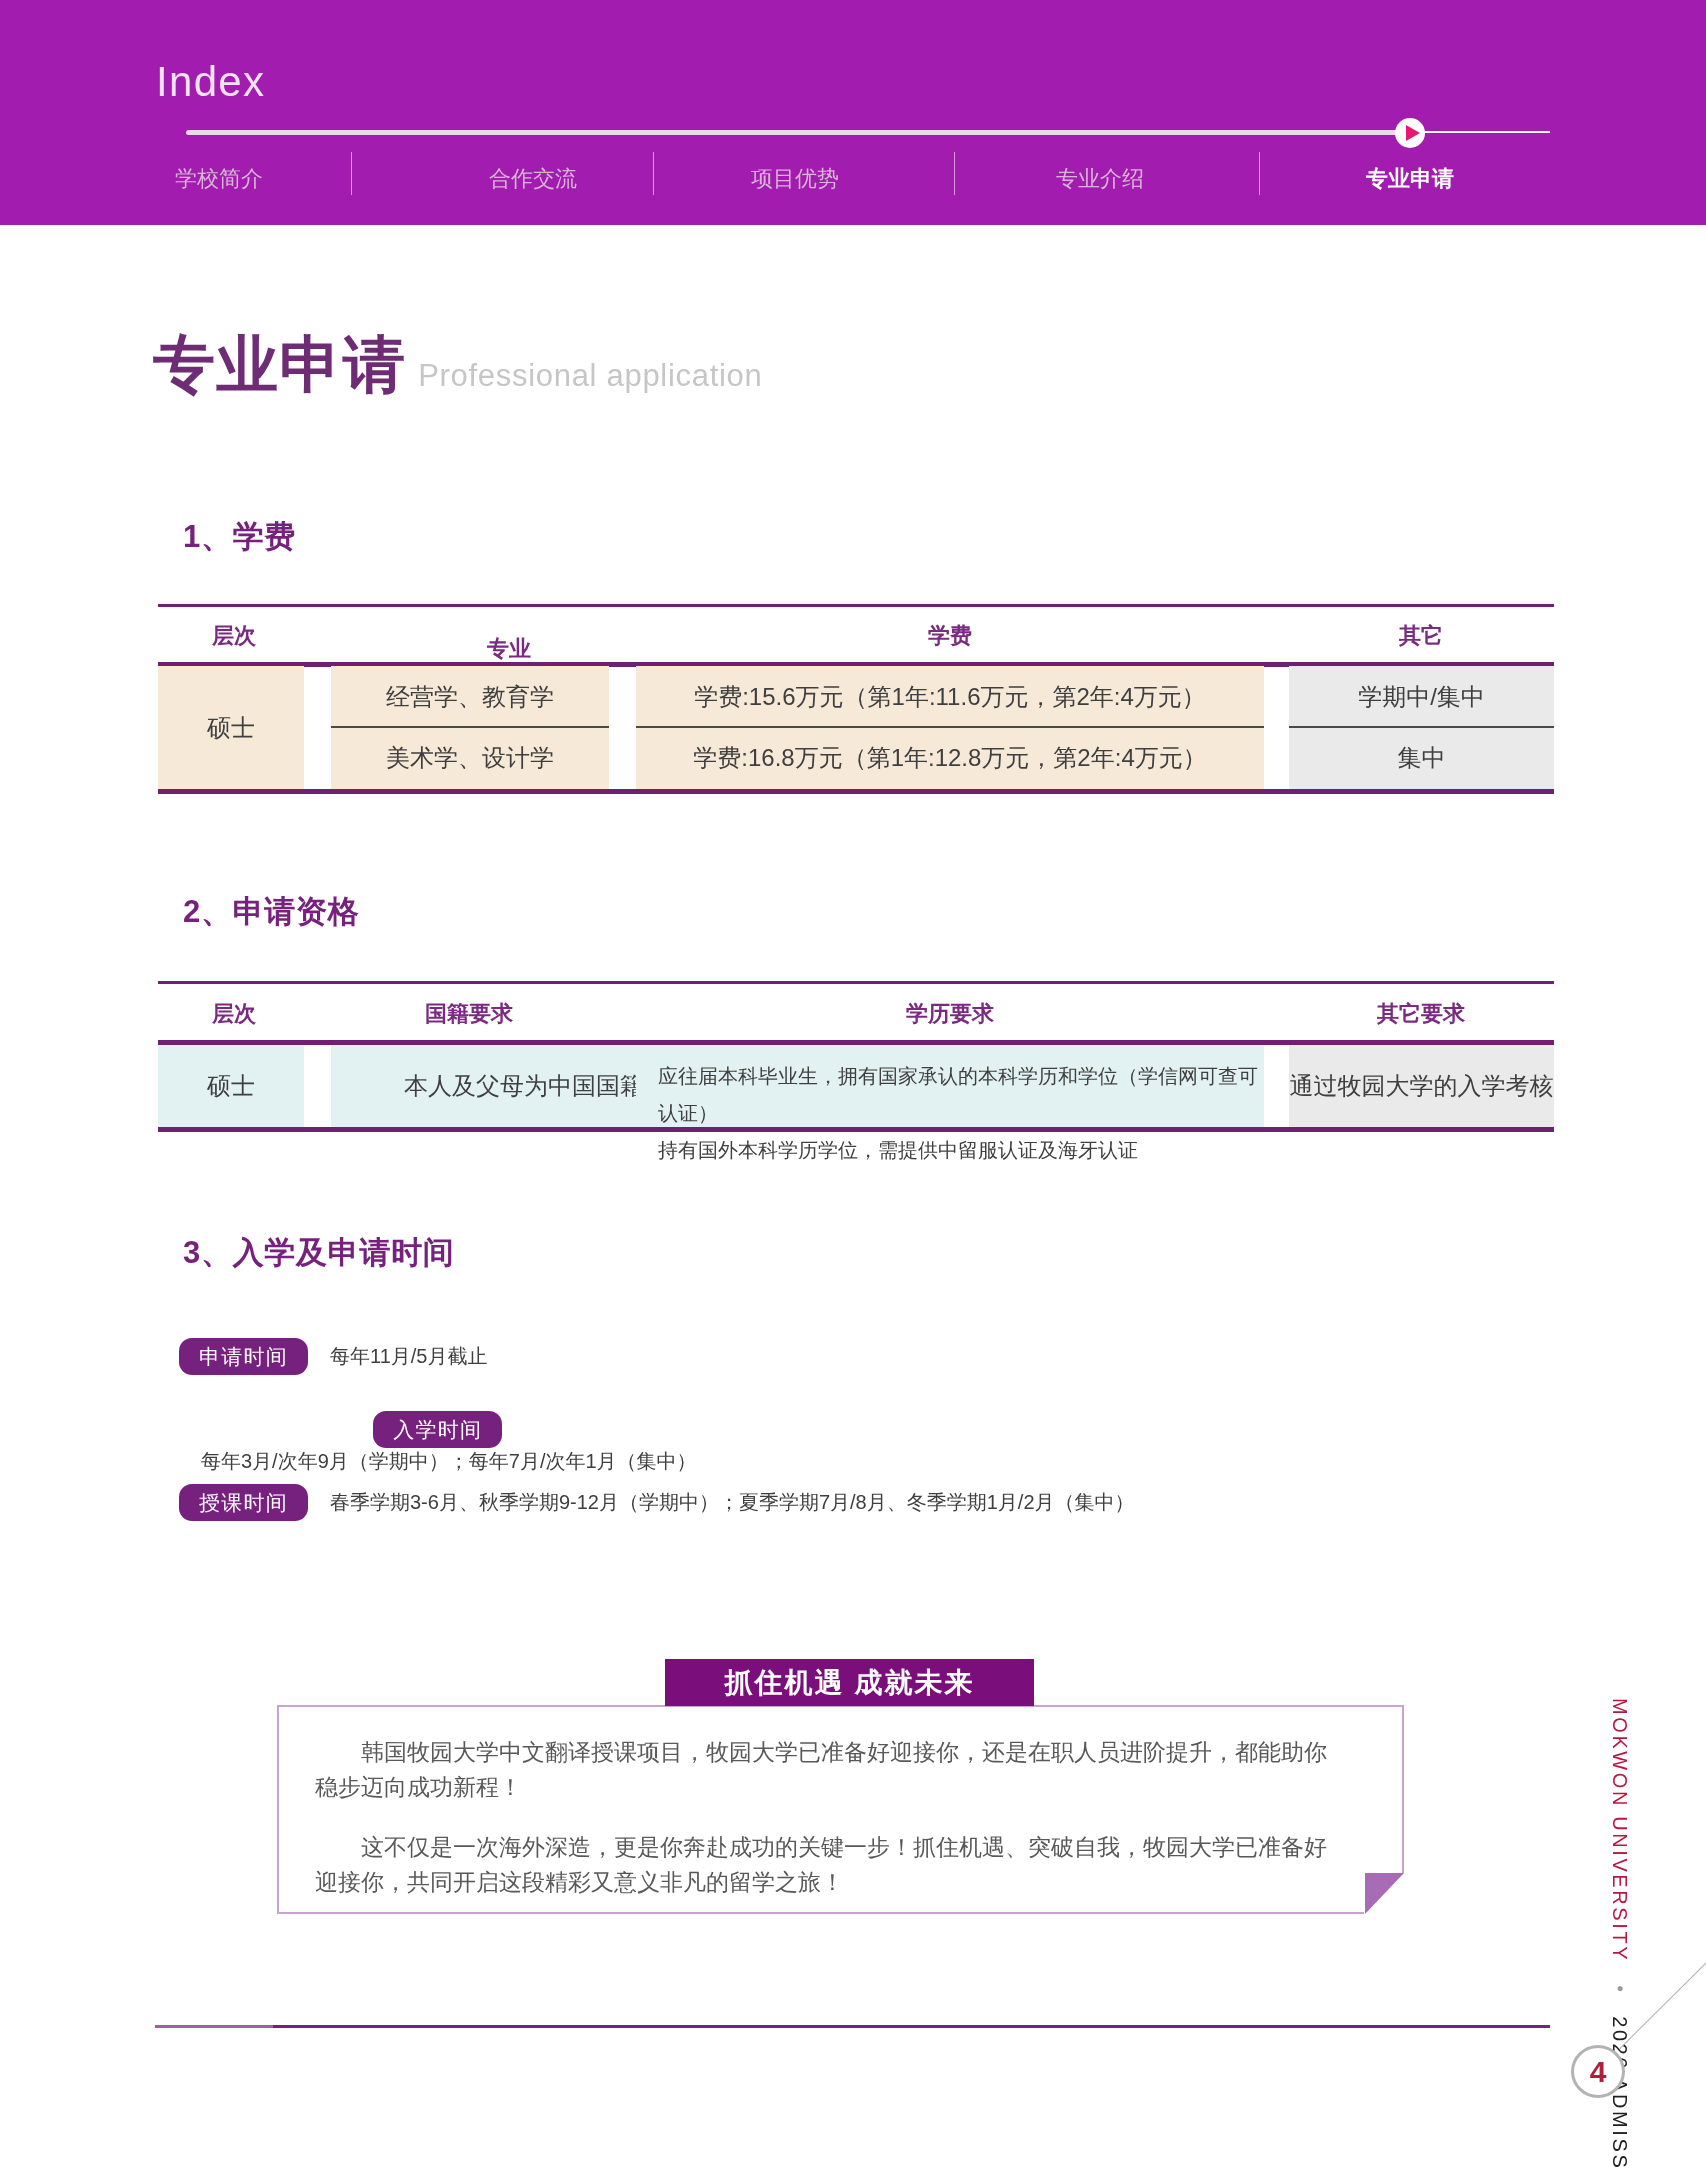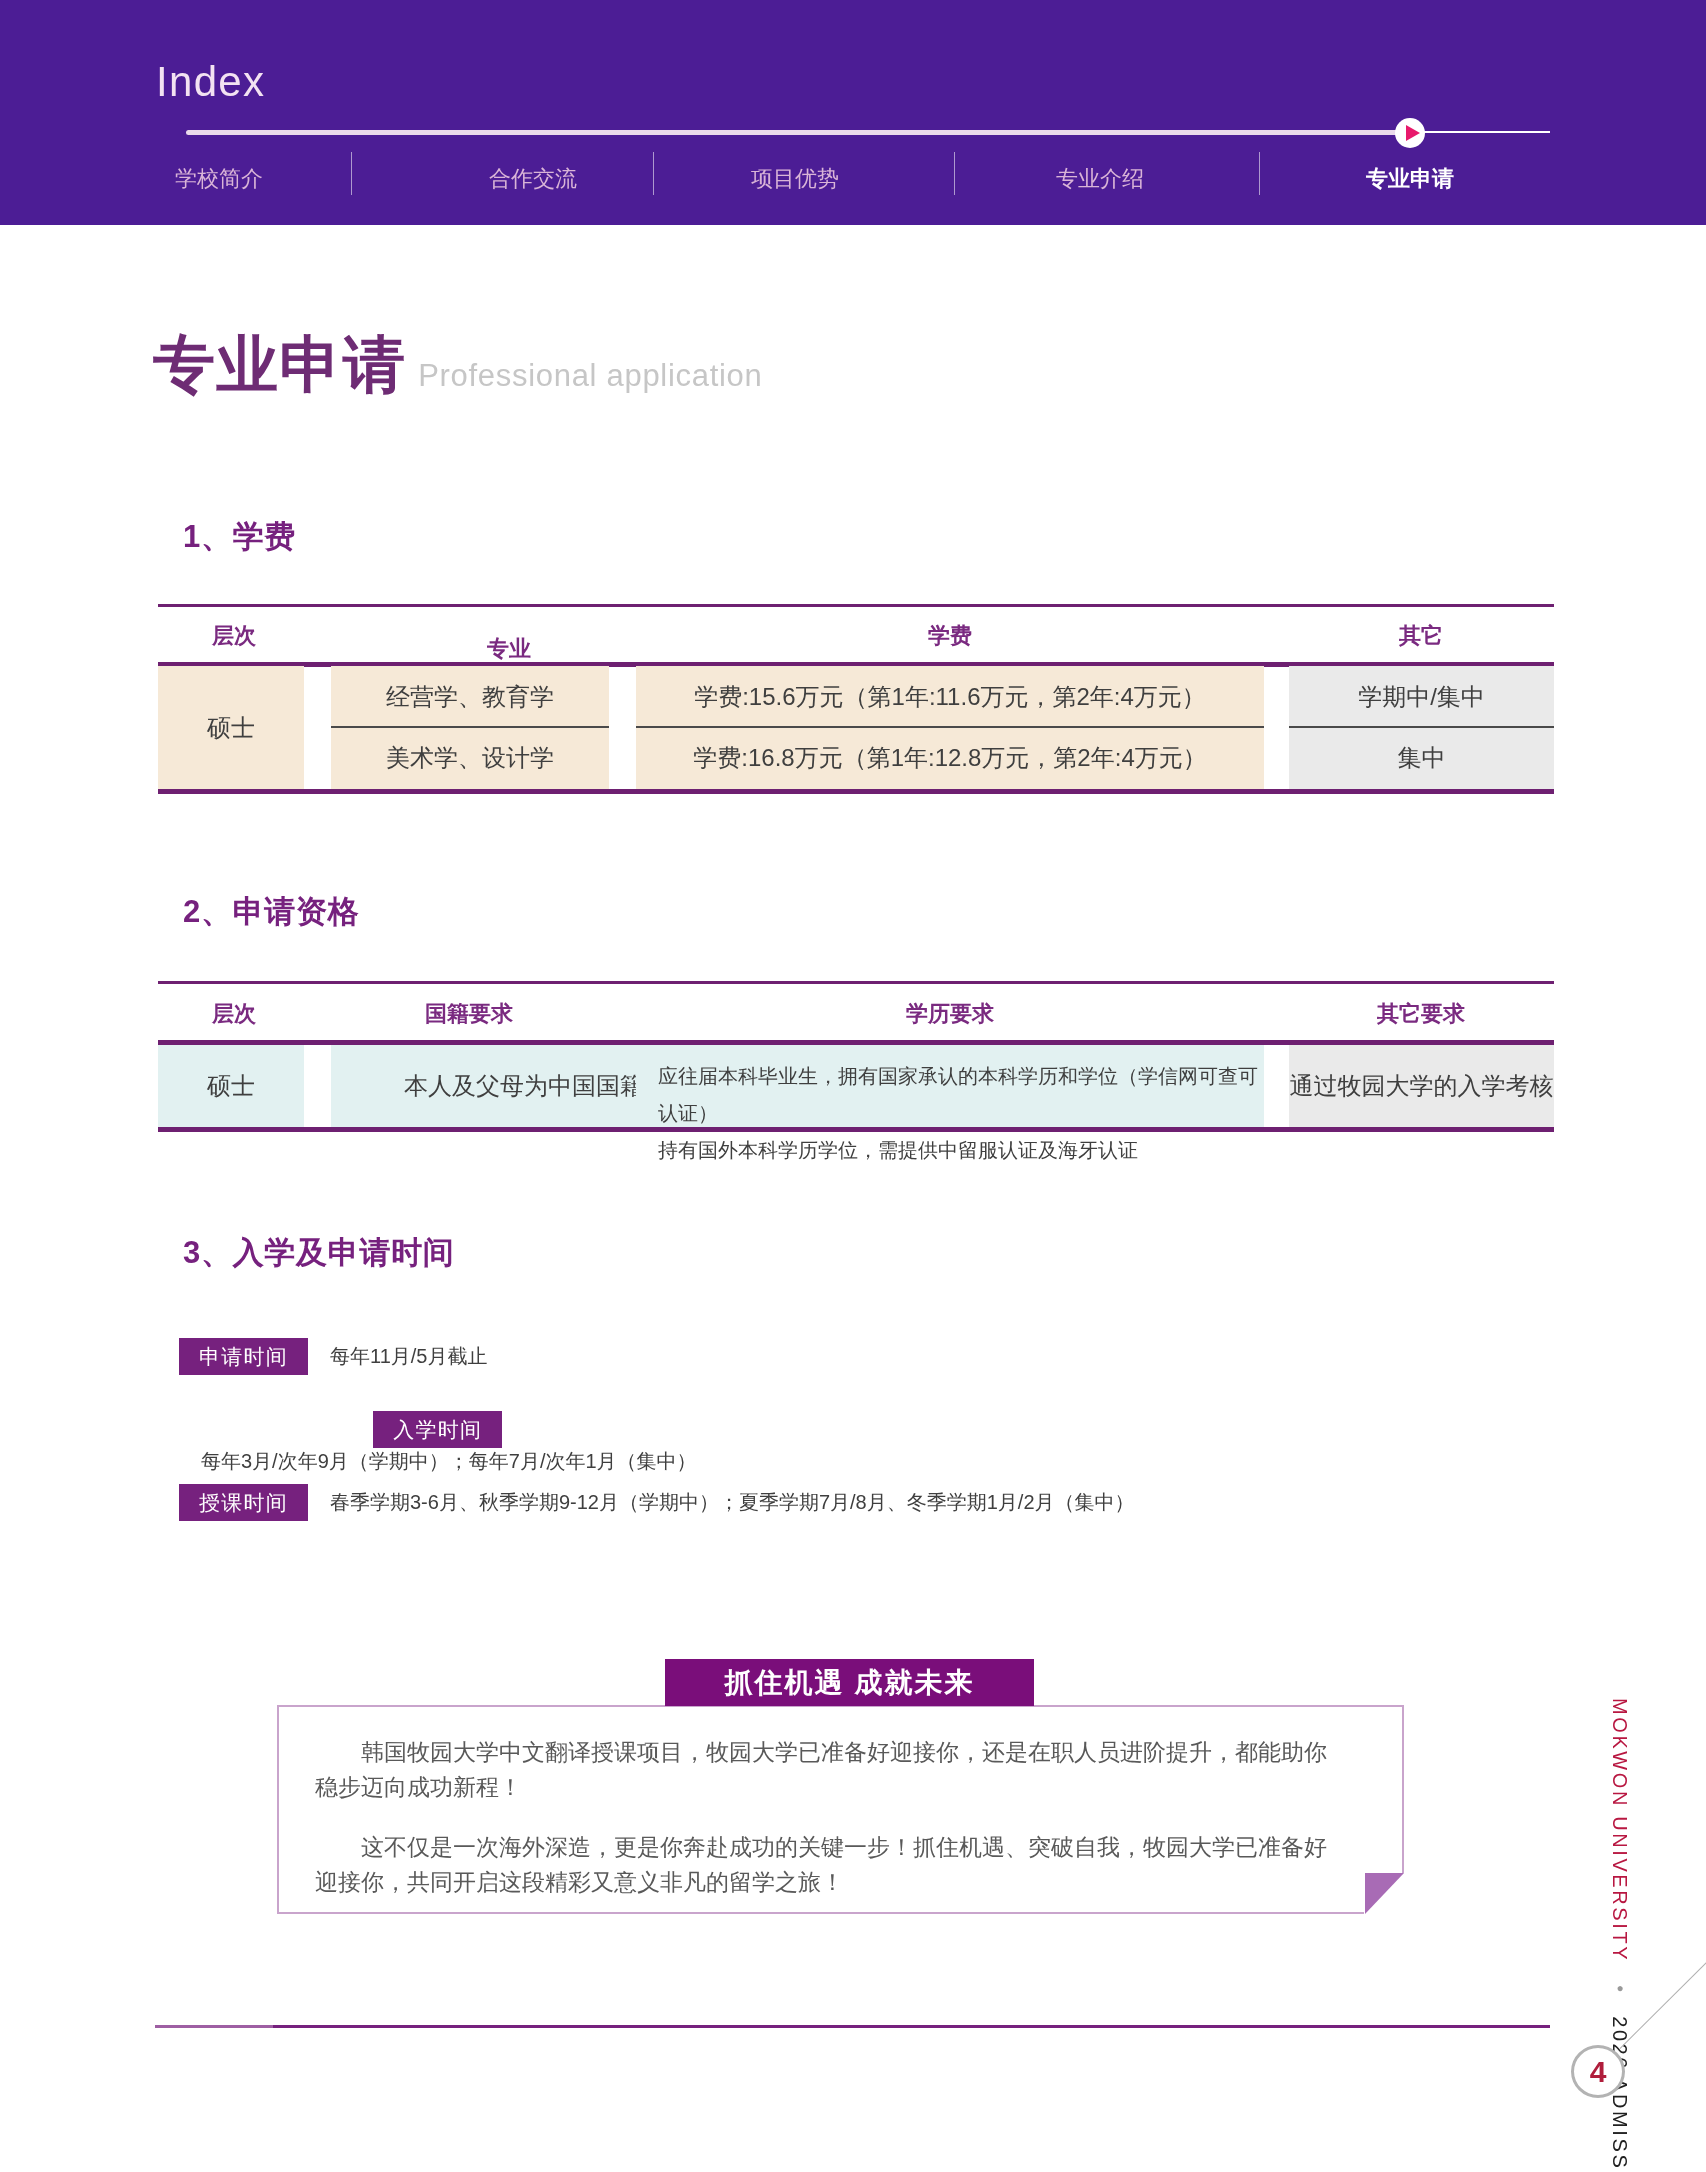--- a/index.html
+++ b/index.html
@@ -1,20 +1,20 @@
 <!DOCTYPE html>
 <html style="font-size:10.5px"><head>
 <meta charset="utf-8">
 <style>
   html,body{margin:0;padding:0;background:#fff;}
   body{font-family:"Liberation Sans","DejaVu Sans",sans-serif;}
   .page{position:relative;width:1707px;height:2172px;background:#ffffff;overflow:hidden;}
 
   
-  .header{position:absolute;left:0;top:0;width:1707px;height:225px;background:#4c1d95;}
+  .header{position:absolute;left:0;top:0;width:1707px;height:225px;background:#a21caf;}
   .index-title{position:absolute;left:156px;top:58px;font-size:42px;font-weight:400;color:#F3E2F2;letter-spacing:1.3px;}
   .progress-thick{position:absolute;left:186px;top:130px;width:1224px;height:4.6px;background:#EADAEB;border-radius:2.6px;}
   .progress-thin{position:absolute;left:1410px;top:131px;width:140px;height:2px;background:#ffffff;}
   .progress-marker{position:absolute;left:1395px;top:118px;width:30px;height:30px;background:#ffffff;border-radius:50%;display:flex;align-items:center;justify-content:center;}
   .play-tri{width:0;height:0;border-left:14.5px solid #E8196B;border-top:8.5px solid transparent;border-bottom:8.5px solid transparent;margin-left:5.3px;}
   .nav-item{position:absolute;top:164px;transform:translateX(-50%);font-size:22px;color:#D9B4D7;white-space:nowrap;cursor:pointer;}
   .nav-item.active{color:#ffffff;font-weight:bold;}
   .nav-div{position:absolute;top:152px;width:1.3px;height:43px;background:rgba(255,255,255,0.55);}
 
   
@@ -31,21 +31,21 @@
   .th{position:absolute;transform:translateX(-50%);font-size:22px;font-weight:bold;color:#7A2A80;white-space:nowrap;}
   .cell{position:absolute;display:flex;align-items:center;justify-content:center;font-size:24px;color:#3F3F3F;}
   .cell .inner-split{position:absolute;left:0;width:100%;height:2px;background:#4A4A4A;top:50%;margin-top:-1.3px;}
   .half{position:absolute;left:0;width:100%;height:50%;display:flex;align-items:center;justify-content:center;}
   .half.top{top:0;} .half.bot{bottom:0;}
   .bg-beige{background:#F6E9D7;} .bg-gray{background:#EAEAEA;} .bg-cyan{background:#E2F1F1;}
   .edu-cell{justify-content:flex-start;align-items:flex-start;flex-direction:column;padding:13px 0 0 22px;box-sizing:border-box;text-align:left;font-size:20px;line-height:1.85;}
 
   
   .sched-row{position:absolute;left:179px;height:37px;display:flex;align-items:center;}
-  .badge{width:129px;height:37px;background:#76217E;border-radius:0;color:#ffffff;font-size:21px;display:flex;align-items:center;justify-content:center;flex:0 0 auto;letter-spacing:1.3px;}
+  .badge{width:129px;height:37px;background:#76217E;border-radius:13px;color:#ffffff;font-size:21px;display:flex;align-items:center;justify-content:center;flex:0 0 auto;letter-spacing:1.3px;}
   .sched-text{margin-left:22px;font-size:20px;color:#3F3F3F;white-space:nowrap;}
 
   
   .promo-box{position:absolute;left:277px;top:1705px;width:1127px;height:209px;border:2px solid #C9A4CC;box-sizing:border-box;background:#fff;}
   .promo-box p{margin:0;padding:0 53px 0 36px;text-indent:2em;font-size:23px;line-height:1.52;color:#595959;}
   .promo-box p.p1{margin-top:28px;}
   .promo-box p.p2{margin-top:25px;}
   .fold-patch{position:absolute;left:1364px;top:1873px;width:42px;height:45px;background:#ffffff;}
   .fold-tri{position:absolute;left:1365px;top:1873px;width:0;height:0;border-top:41px solid #A86BB5;border-right:39px solid transparent;}
   .banner{position:absolute;left:665px;top:1659px;width:369px;height:47px;background:#7A0E7A;color:#ffffff;font-size:28px;font-weight:bold;display:flex;align-items:center;justify-content:center;letter-spacing:2px;z-index:5;}

